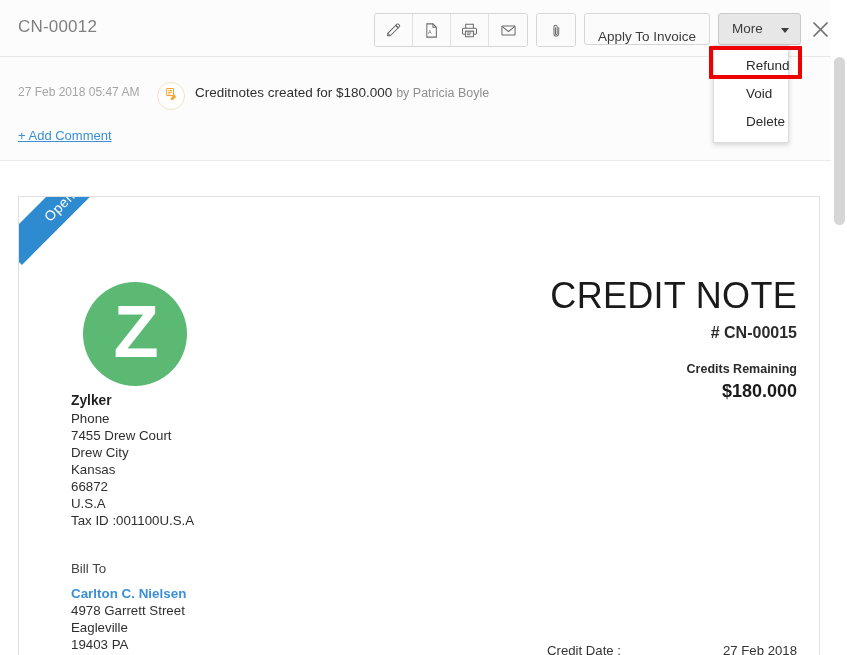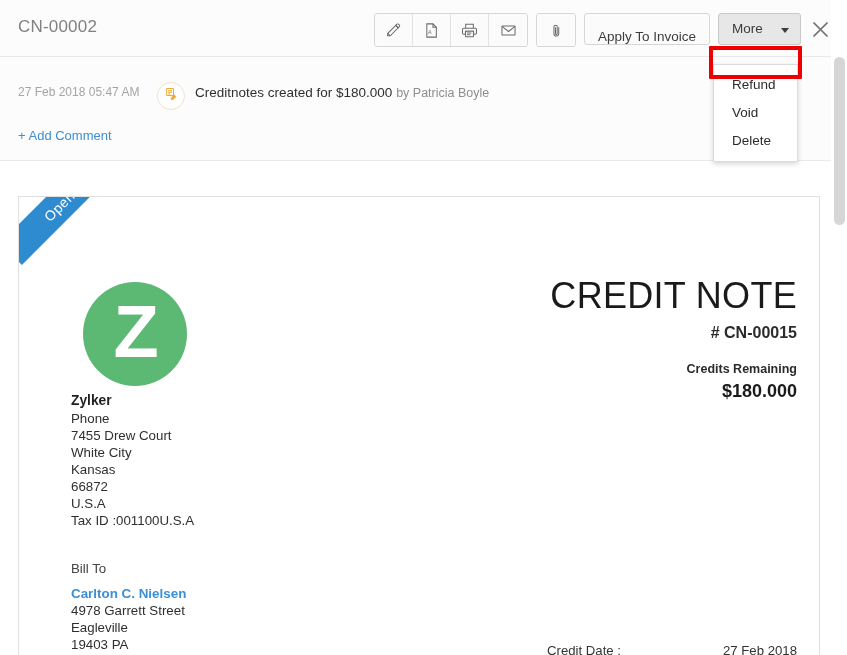--- a/index.html
+++ b/index.html
@@ -115,27 +115,27 @@
     top: 19px;
     left: 810px;
     width: 21px;
     height: 21px;
     cursor: pointer;
   }
 
   
   .dropdown {
     position: absolute;
-    top: 64px;
+    top: 45px;
     left: 713px;
-    width: 85px;
+    width: 76px;
     background: #ffffff;
     border: 1px solid #dcdcdc;
     box-shadow: 0 2px 5px rgba(0,0,0,.16);
-    padding: 6px 0 6px 0;
+    padding: 6px 0 6px 14px;
     z-index: 40;
   }
   .dropdown-item {
     padding: 6px 0 6px 18px;
     font-size: 13.5px;
     color: #2b2b2b;
     cursor: pointer;
     line-height: 16px;
   }
   .dropdown-item.highlighted {
@@ -198,20 +198,21 @@
     font-size: 12.5px;
   }
   .add-comment {
     position: absolute;
     left: 18px;
     top: 128px;
     font-size: 13px;
     color: #3a8fd6;
     cursor: pointer;
     white-space: nowrap;
+    text-decoration: underline;
   }
 
   
   .doc-area {
     position: absolute;
     top: 161px;
     left: 0;
     width: 831px;
     bottom: 0;
     background: #ffffff;
@@ -397,21 +398,21 @@
     border-left: 1px solid #ececec;
   }
 </style>
 </head>
 <body>
 
 <div id="app">
 
   <div class="header">
 
-    <div class="page-title">CN-00002</div>
+    <div class="page-title">CN-00012</div>
 
     <div class="toolbar">
 
       <div class="btn-group">
 
         <button class="icon-btn" title="Edit">
           <span>
             <svg width="17" height="17" viewBox="0 0 20 20" fill="none" stroke="#6b6b6b" stroke-width="1.2">
               <path d="M3 16.2 L3.3 13.3 L12.6 4 L15.5 6.9 L6.2 16.2 Z"></path>
               <path d="M12.6 4 L14 2.6 C14.5 2.1 15.3 2.1 15.8 2.6 L16.9 3.7 C17.4 4.2 17.4 5 16.9 5.5 L15.5 6.9 Z"></path>
@@ -516,21 +517,21 @@
       <div class="doc-title">CREDIT NOTE</div>
       <div class="doc-number"># CN-00015</div>
       <div class="credits-label">Credits Remaining</div>
       <div class="credits-value">$180.000</div>
 
       <div class="addr-block">
         <div class="company">Zylker</div>
         <div id="company-lines">
             <div>Phone</div>
             <div>7455 Drew Court</div>
-            <div>White City</div>
+            <div>Drew City</div>
             <div>Kansas</div>
             <div>66872</div>
             <div>U.S.A</div>
             <div>Tax ID :001100U.S.A</div>
           </div>
       </div>
 
       <div class="billto-label">Bill To</div>
       <div class="billto-block">
         <div class="billto-name">Carlton C. Nielsen</div>

